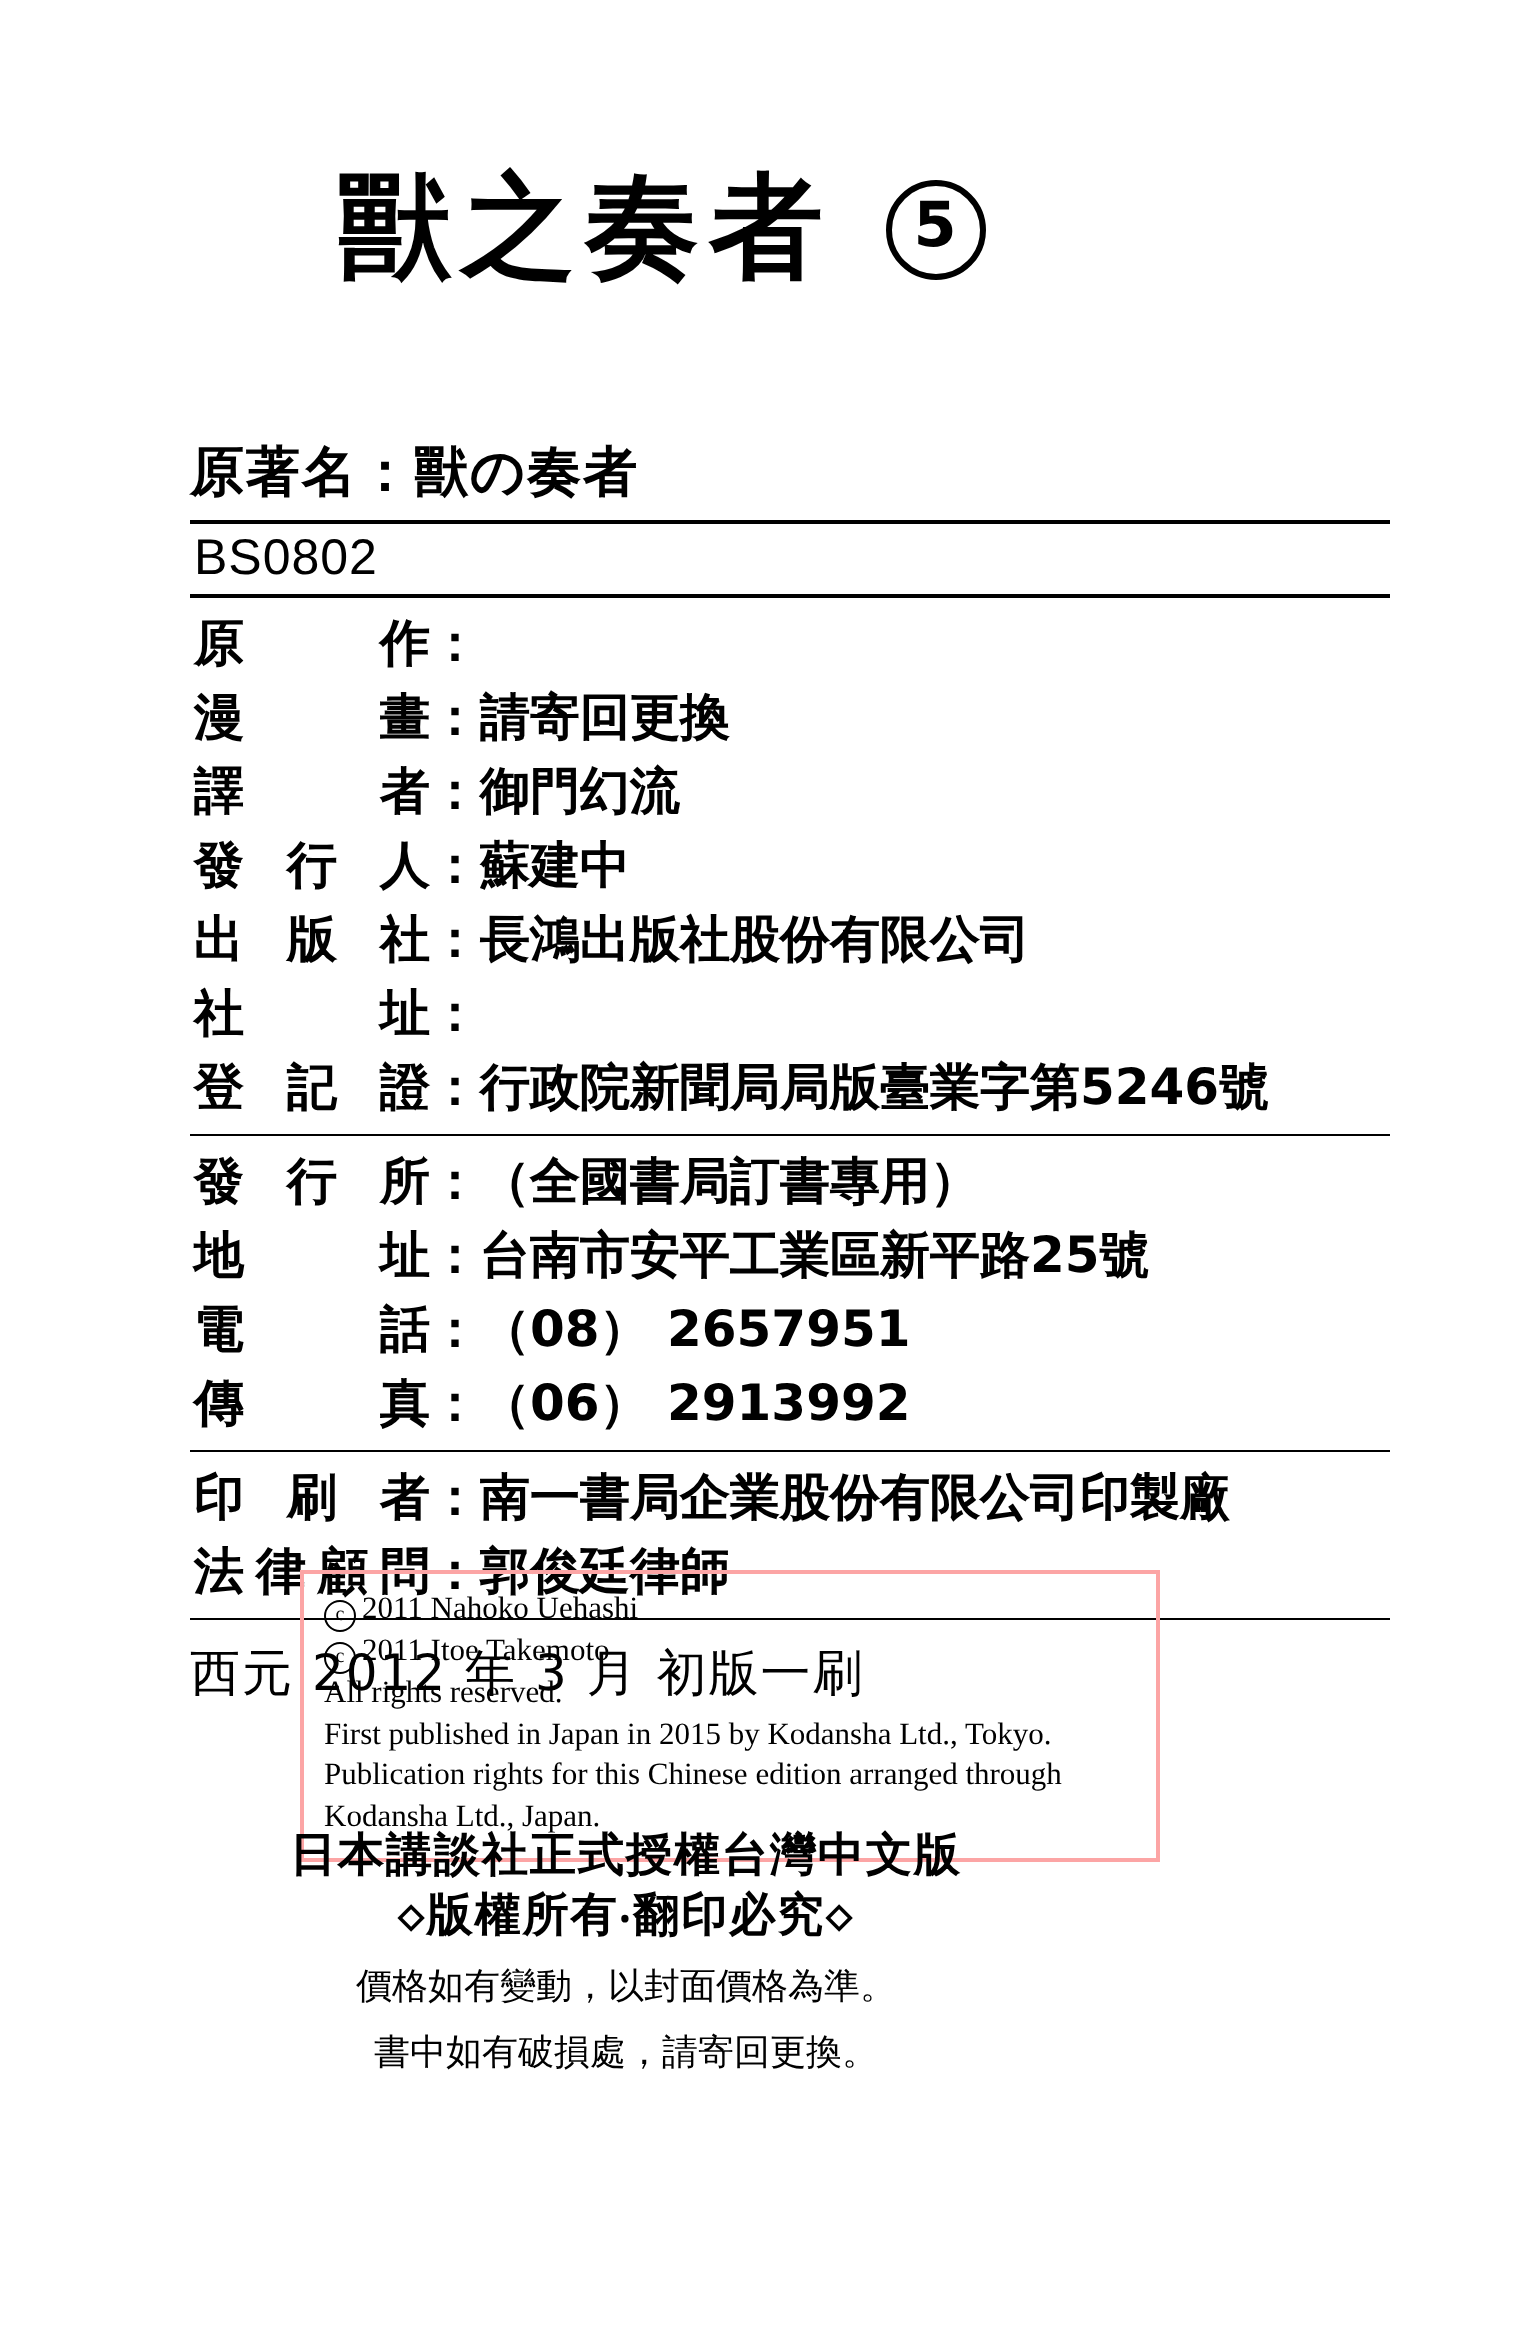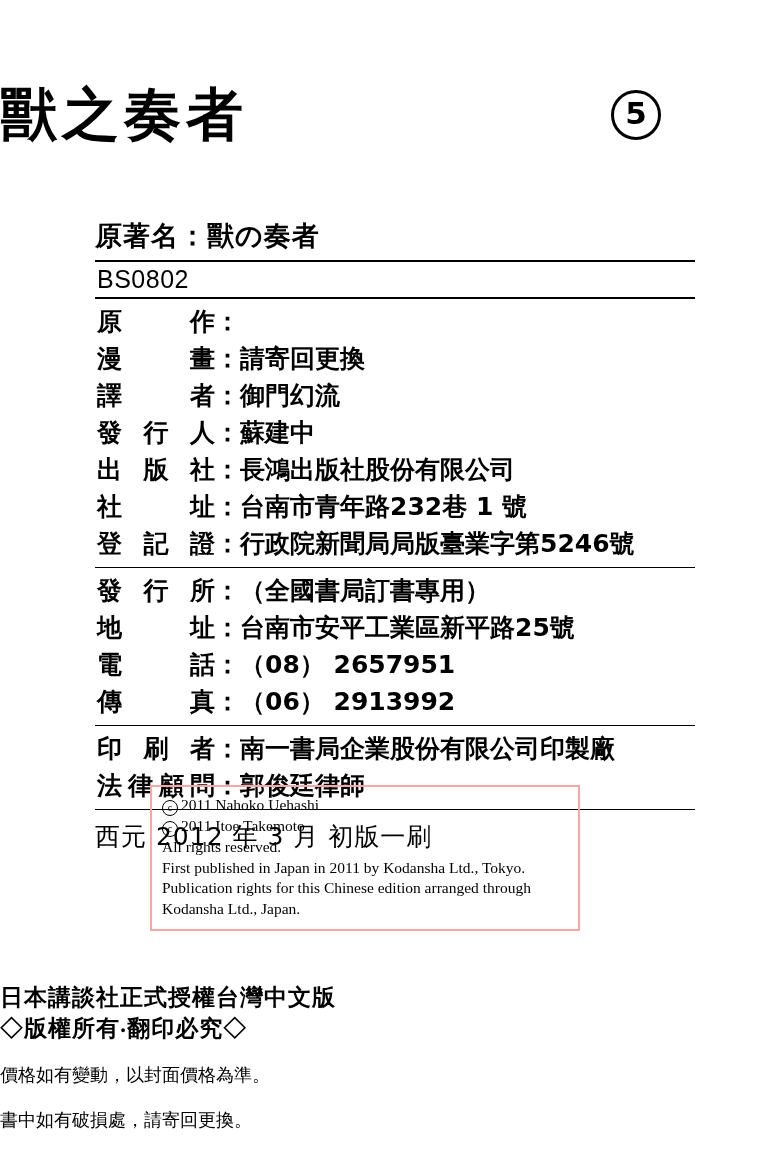--- a/index.html
+++ b/index.html
@@ -23,21 +23,21 @@
     box-sizing: border-box;
   }
 
   
   .title-row {
     position: absolute;
     top: 86px;
     left: 0;
     width: 661px;
     display: flex;
-    justify-content: space-between;
+    justify-content: center;
     align-items: center;
     gap: 26px;
   }
   .title-main {
     font-family: "DejaVu Sans", sans-serif;
     font-weight: bold;
     font-size: 57px;
     letter-spacing: 5px;
     line-height: 1;
   }
@@ -147,43 +147,43 @@
     text-align: center;
     margin-right: 3px;
     vertical-align: -1px;
     font-family: "Liberation Serif", serif;
   }
 
   
   .footer {
     position: absolute;
     left: 0;
-    top: 981px;
+    top: 912px;
     width: 626px;
-    text-align: left;
+    text-align: center;
   }
   .footer-1 {
     font-family: "DejaVu Serif", serif;
     font-weight: bold;
     font-size: 23px;
     letter-spacing: 1px;
     line-height: 1.35;
   }
   .footer-2 {
-    font-family: Liberation Sans, sans-serif;
+    font-family: Liberation Mono, monospace;
     font-weight: bold;
     font-size: 23px;
     letter-spacing: 1px;
     line-height: 1.45;
   }
   .footer-3 {
     font-family: "DejaVu Serif", serif;
     font-size: 18px;
     line-height: 1.6;
-    margin-top: 16px;
+    margin-top: 4px;
   }
 </style>
 </head>
 <body>
 
 <div class="page">
 
   <div class="title-row">
     <div class="title-main">獸之奏者</div>
     <div class="title-volume">5</div>
@@ -239,21 +239,20 @@
             </span>
             <span class="sep">：</span>
             <span class="val">長鴻出版社股份有限公司</span>
           </div>
           <div class="entry">
             <span class="lbl">
               <span>社</span>
               <span>址</span>
             </span>
             <span class="sep">：</span>
-            <span class="val">台南市青年路232巷 1 號</span>
           </div>
           <div class="entry">
             <span class="lbl">
               <span>登</span>
               <span>記</span>
               <span>證</span>
             </span>
             <span class="sep">：</span>
             <span class="val">行政院新聞局局版臺業字第5246號</span>
           </div>
@@ -320,21 +319,21 @@
       </div>
 
     <div class="date-line">西元 2012 年 3 月  初版一刷</div>
   </div>
 
   <div class="copy-box">
     <div id="copy-container">
         <div class="copy-line"><span class="copy-sym">c</span><span>2011 Nahoko Uehashi</span></div>
         <div class="copy-line"><span class="copy-sym">c</span><span>2011 Itoe Takemoto</span></div>
         <div class="copy-line"><span>All rights reserved.</span></div>
-        <div class="copy-line"><span>First published in Japan in 2011 by Kodansha Ltd., Tokyo.</span></div>
+        <div class="copy-line"><span>First published in Japan in 2015 by Kodansha Ltd., Tokyo.</span></div>
         <div class="copy-line"><span>Publication rights for this Chinese edition arranged through</span></div>
         <div class="copy-line"><span>Kodansha Ltd., Japan.</span></div>
       </div>
   </div>
 
   <div class="footer">
     <div class="footer-1">日本講談社正式授權台灣中文版</div>
     <div class="footer-2">◇版權所有‧翻印必究◇</div>
     <div class="footer-3">價格如有變動，以封面價格為準。</div>
     <div class="footer-3">書中如有破損處，請寄回更換。</div>

